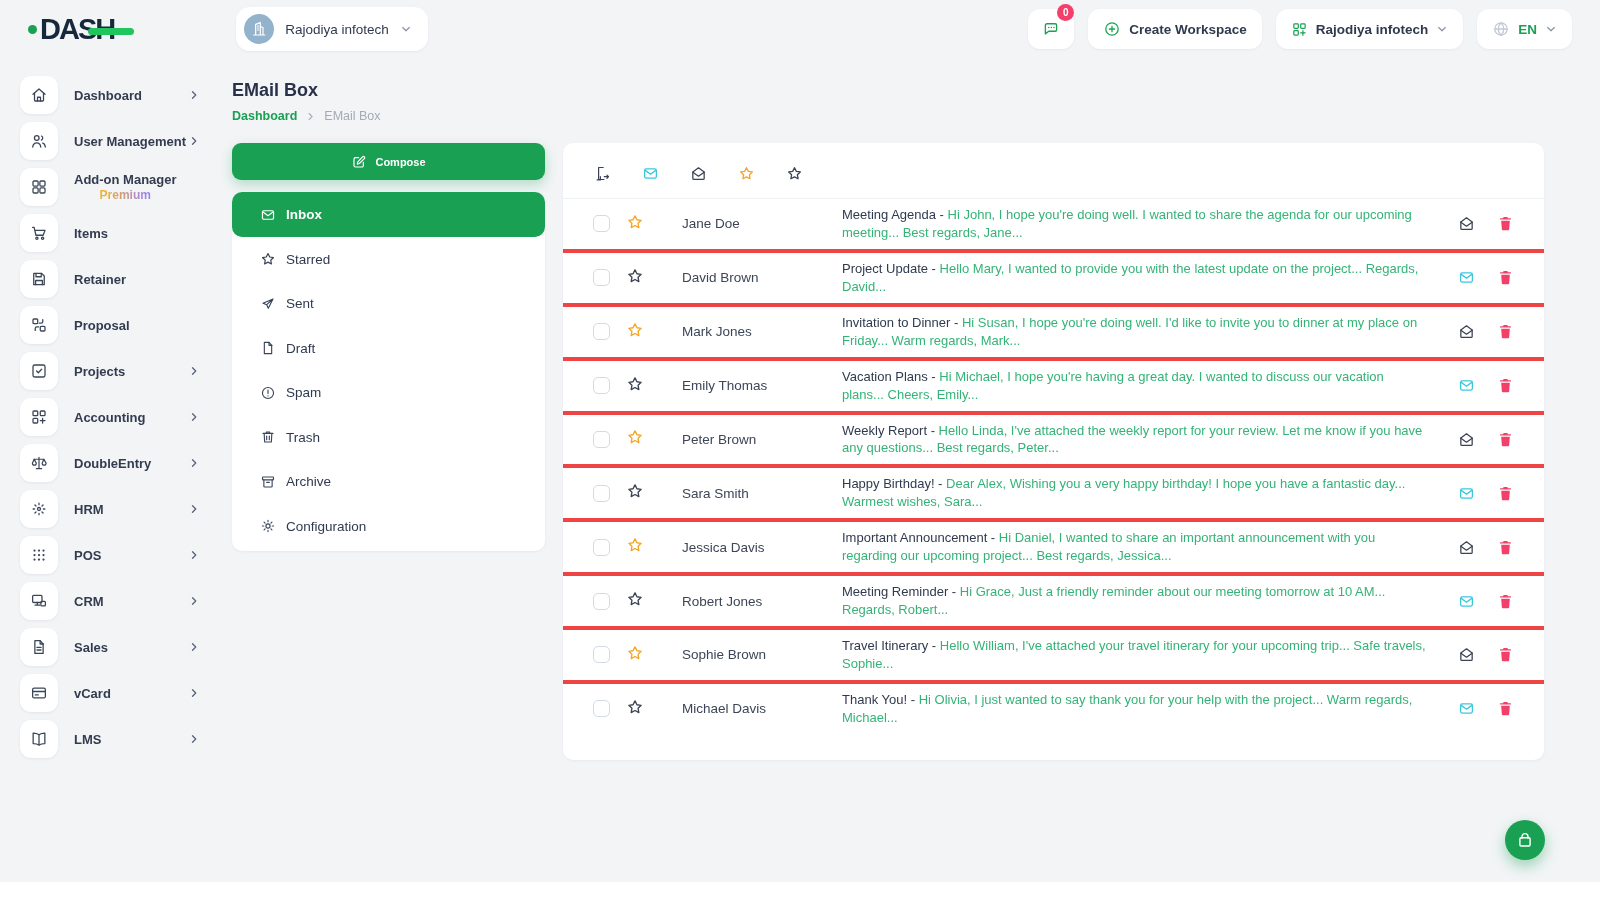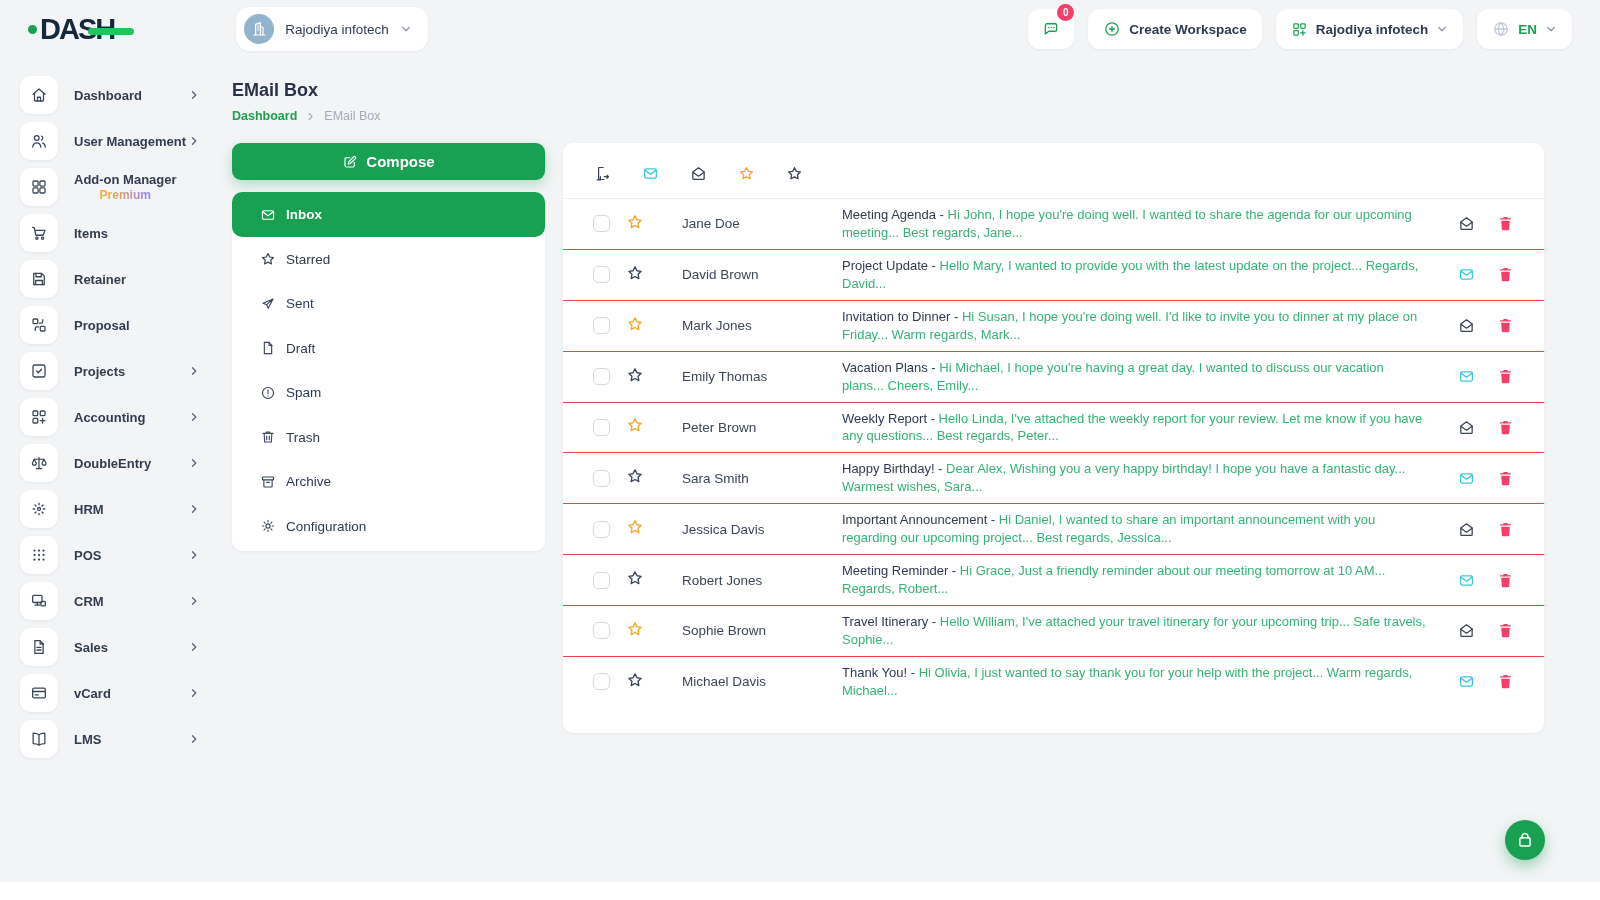--- a/index.html
+++ b/index.html
@@ -49,33 +49,33 @@
   .page-title { font-size:18px; font-weight:700; color:#29314a; }
   .breadcrumb { display:flex; align-items:center; gap:8px; margin-top:8px; font-size:12.5px; }
   .breadcrumb .home { color:var(--primary); font-weight:600; cursor:pointer; }
   .breadcrumb .sep { width:11px; height:11px; color:#aab2bf; }
   .breadcrumb .cur { color:#a3abb8; }
 
   .content { display:flex; gap:18px; margin-top:20px; align-items:flex-start; }
 
   
   .folders-col { flex:0 0 313px; }
-  .compose-btn { height:37px; width:100%; background:var(--primary); border:none; border-radius:9px; color:#fff; font-family:inherit; font-size:15px; font-weight:700; display:flex; align-items:center; justify-content:center; gap:8px; cursor:pointer; box-shadow:0 5px 12px rgba(26,160,83,.28); }
+  .compose-btn { height:37px; width:100%; background:var(--primary); border:none; border-radius:9px; color:#fff; font-family:inherit; font-size:11px; font-weight:700; display:flex; align-items:center; justify-content:center; gap:8px; cursor:pointer; box-shadow:0 5px 12px rgba(26,160,83,.28); }
   .compose-btn svg { width:16px; height:16px; }
   .folder-card { margin-top:12px; background:#fff; border-radius:10px; box-shadow:0 1px 3px rgba(20,30,50,.05); padding-bottom:2px; }
   .folder-item { height:44.5px; display:flex; align-items:center; gap:10px; padding:0 16px 0 28px; font-size:13.5px; font-weight:500; color:#2f3a4f; cursor:pointer; }
   .folder-item svg { width:16px; height:16px; color:#39445a; }
   .folder-item.active { background:var(--primary); color:#fff; border-radius:10px; font-weight:700; height:45px; }
   .folder-item.active svg { color:#fff; }
 
   
   .mail-card { flex:1; background:#fff; border-radius:10px; box-shadow:0 1px 3px rgba(20,30,50,.05); padding-bottom:26px; }
   .mail-toolbar { display:flex; align-items:center; gap:31px; padding:22px 20px 16px 31px; border-bottom:1px solid #eef1f4; }
   .mail-toolbar svg { width:17px; height:17px; cursor:pointer; }
-  .mail-row { display:flex; align-items:center; padding:7px 0; border-bottom:1px solid #ef4444; min-height:41px; }
+  .mail-row { display:flex; align-items:center; padding:7px 0; border-bottom:4px solid #ef4444; min-height:41px; }
   .mail-row:last-child { border-bottom:none;align-items:center; }
   .cb { flex:none; width:17px; height:17px; border:1.5px solid #d4dae2; border-radius:5px; background:#fff; margin-left:30px; cursor:pointer; }
   .row-star { margin-left:16px; margin-right:38px; cursor:pointer; }
   .row-star svg { width:18px; height:18px; }
   .sender { flex:0 0 160px; font-size:13.5px; color:#3c4657; }
   .msg { flex:1; font-size:13px; line-height:1.38; padding-right:30px; }
   .subj { font-weight:400; color:#2f3a4f; }
   .prev { color:var(--preview); }
   .actions { display:flex; align-items:center; gap:22px; padding-right:30px; }
   .actions svg { width:17px; height:17px; cursor:pointer; }

